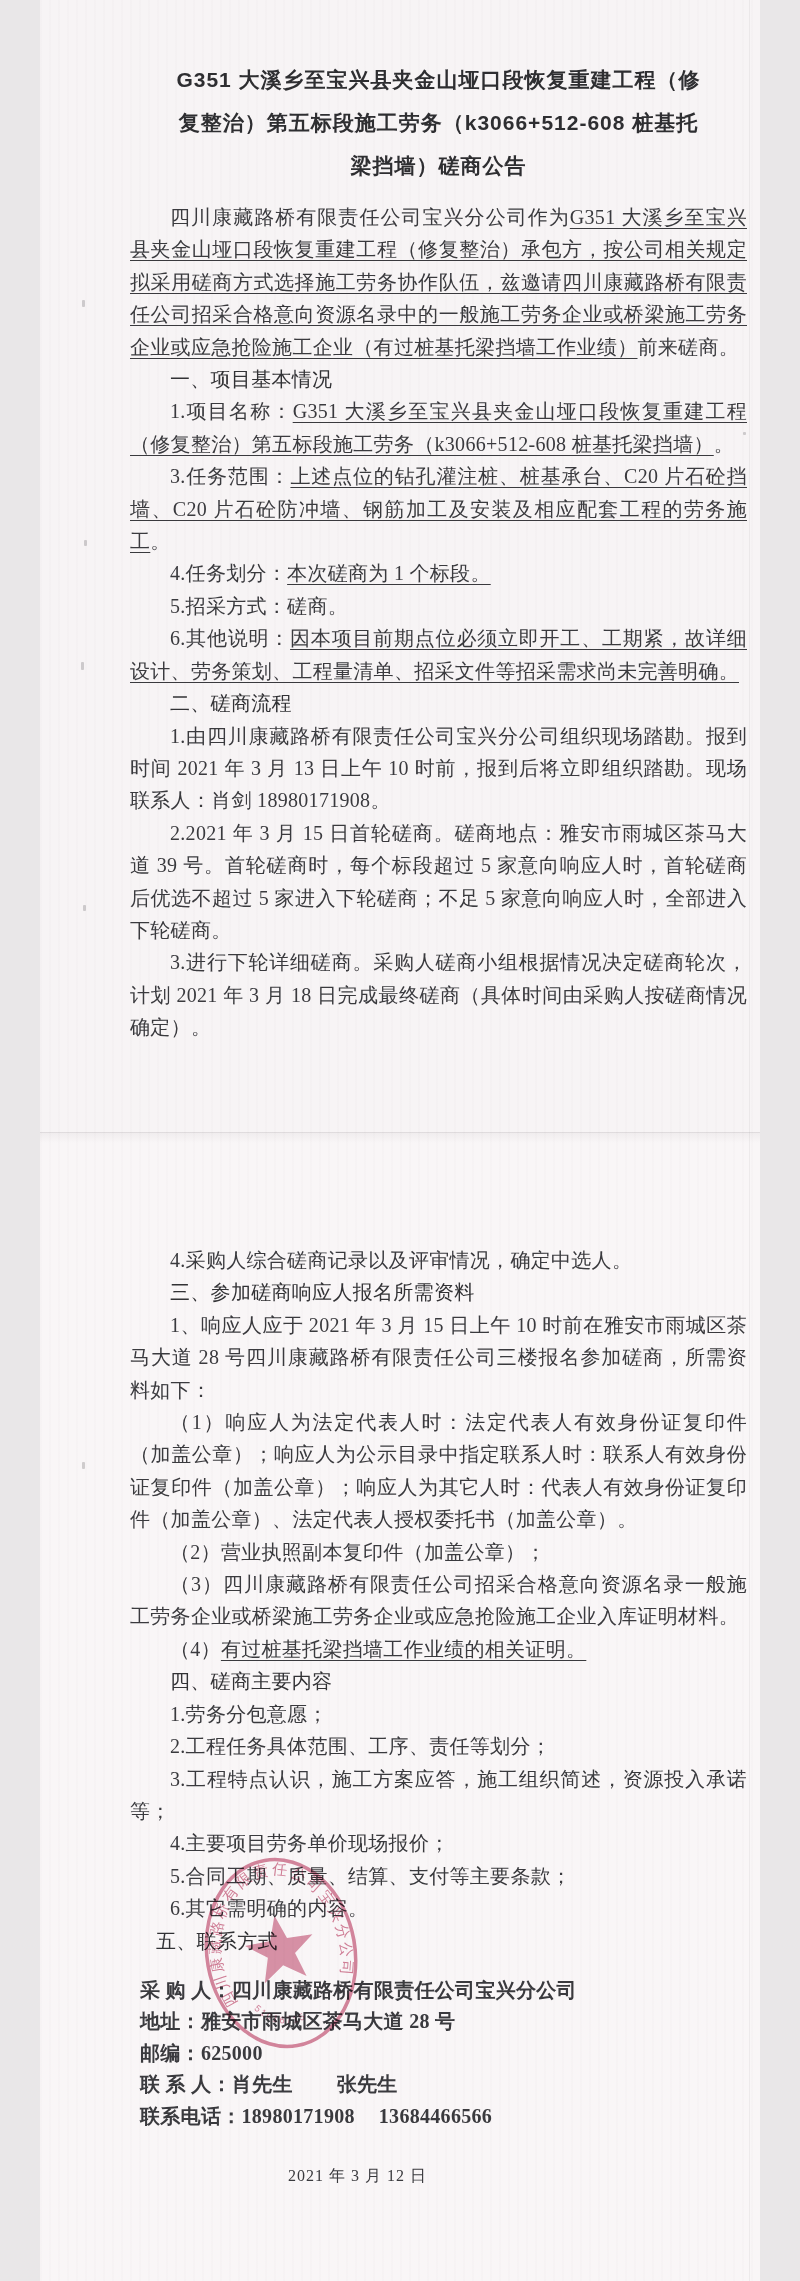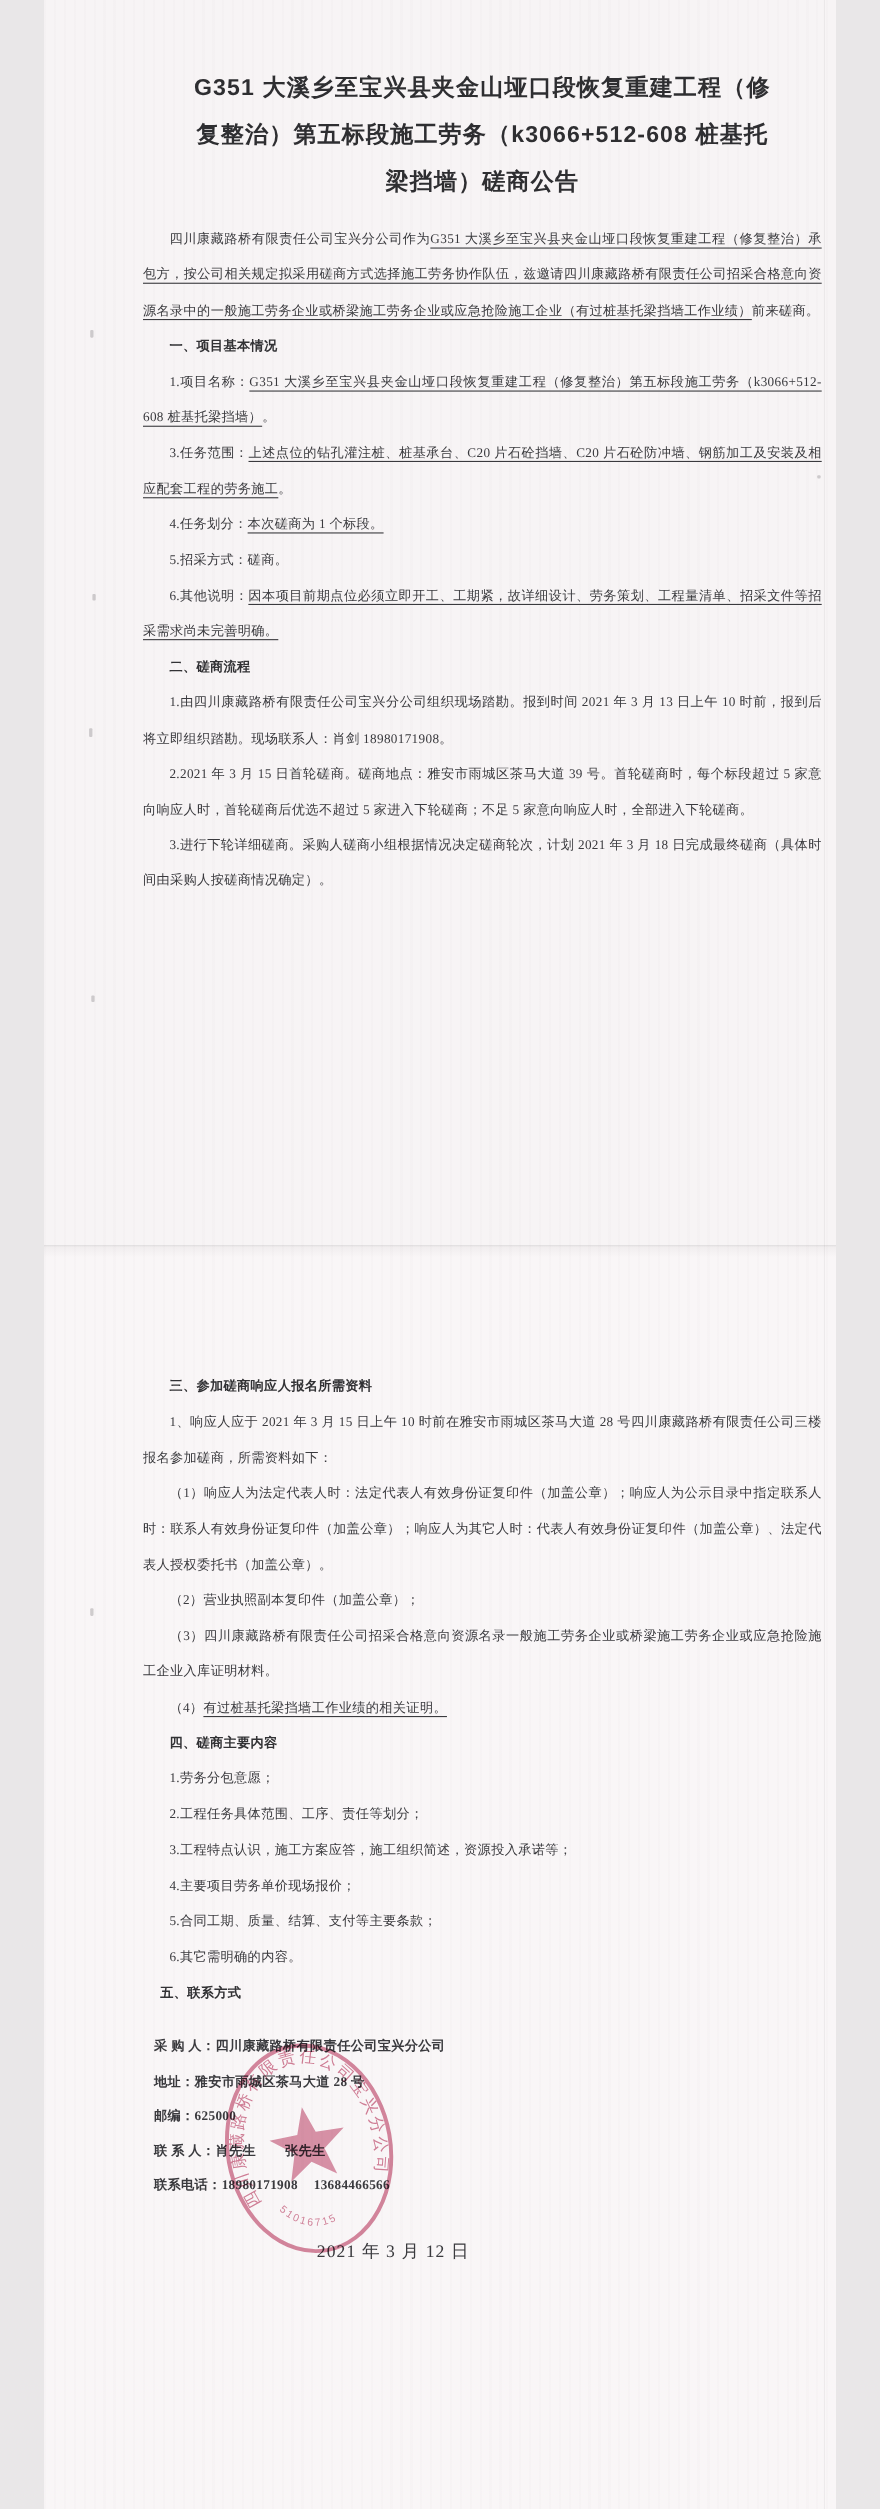--- a/index.html
+++ b/index.html
@@ -24,27 +24,27 @@
   .content.p1{top:58px;}
   .content.p2{top:1244px;}
 
   .doc-title{
     font-family:"Liberation Sans","DejaVu Sans",sans-serif;
     font-weight:700;font-size:21px;line-height:43px;
     text-align:center;letter-spacing:1px;color:#2e2e31;
     margin:0 0 14px 0;
   }
   p.body{
-    margin:0;font-size:12px;line-height:32.4px;
+    margin:0;font-size:20px;line-height:32.4px;
     text-align:justify;text-indent:2em;letter-spacing:0.3px;
   }
   p.noindent{text-indent:0;}
   .hd{
     font-family:"Liberation Sans","DejaVu Sans",sans-serif;
-    font-weight:700;color:#323235;margin-top:5px;
+    font-weight:400;color:#323235;margin-top:5px;
   }
   .u{text-decoration:underline;text-underline-offset:4px;text-decoration-thickness:1px;}
   .note{font-family:"Liberation Sans","DejaVu Sans",sans-serif;font-weight:700;color:#323235;}
 
   .contact{margin-top:18px;padding-left:10px;font-weight:bold;}
   .contact p.body{text-indent:0;line-height:31.5px;}
   .gap{display:inline-block;width:2.2em;}
   .gap2{display:inline-block;width:1.2em;}
   .date-line{
     margin-top:34px;text-align:center;padding-right:162px;
@@ -91,20 +91,21 @@
     <p class="body">5.招采方式：磋商。</p>
     <p class="body"><span>6.其他说明：</span><span class="u">因本项目前期点位必须立即开工、工期紧，故详细设计、劳务策划、工程量清单、招采文件等招采需求尚未完善明确。</span></p>
 
     <p class="body hd">二、磋商流程</p>
     <p class="body">1.由四川康藏路桥有限责任公司宝兴分公司组织现场踏勘。报到时间 2021 年 3 月 13 日上午 10 时前，报到后将立即组织踏勘。现场联系人：肖剑 18980171908。</p>
     <p class="body">2.2021 年 3 月 15 日首轮磋商。磋商地点：雅安市雨城区茶马大道 39 号。首轮磋商时，每个标段超过 5 家意向响应人时，首轮磋商后优选不超过 5 家进入下轮磋商；不足 5 家意向响应人时，全部进入下轮磋商。</p>
     <p class="body">3.进行下轮详细磋商。采购人磋商小组根据情况决定磋商轮次，计划 2021 年 3 月 18 日完成最终磋商（具体时间由采购人按磋商情况确定）。</p>
   </div>
 
   <div class="content p2">
+    <p class="body">4.采购人综合磋商记录以及评审情况，确定中选人。</p>
 
     <p class="body hd">三、参加磋商响应人报名所需资料</p>
     <p class="body">1、响应人应于 2021 年 3 月 15 日上午 10 时前在雅安市雨城区茶马大道 28 号四川康藏路桥有限责任公司三楼报名参加磋商，所需资料如下：</p>
     <p class="body">（1）响应人为法定代表人时：法定代表人有效身份证复印件（加盖公章）；响应人为公示目录中指定联系人时：联系人有效身份证复印件（加盖公章）；响应人为其它人时：代表人有效身份证复印件（加盖公章）、法定代表人授权委托书（加盖公章）。</p>
     <p class="body">（2）营业执照副本复印件（加盖公章）；</p>
     <p class="body">（3）四川康藏路桥有限责任公司招采合格意向资源名录一般施工劳务企业或桥梁施工劳务企业或应急抢险施工企业入库证明材料。</p>
     <p class="body"><span>（4）</span><span class="u">有过桩基托梁挡墙工作业绩的相关证明。</span></p>
 
     <p class="body hd">四、磋商主要内容</p>
     <p class="body">1.劳务分包意愿；</p>

